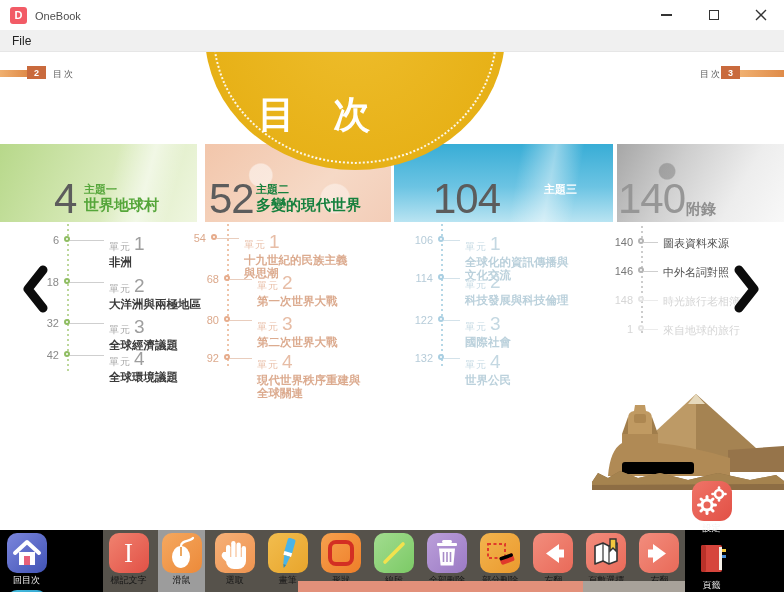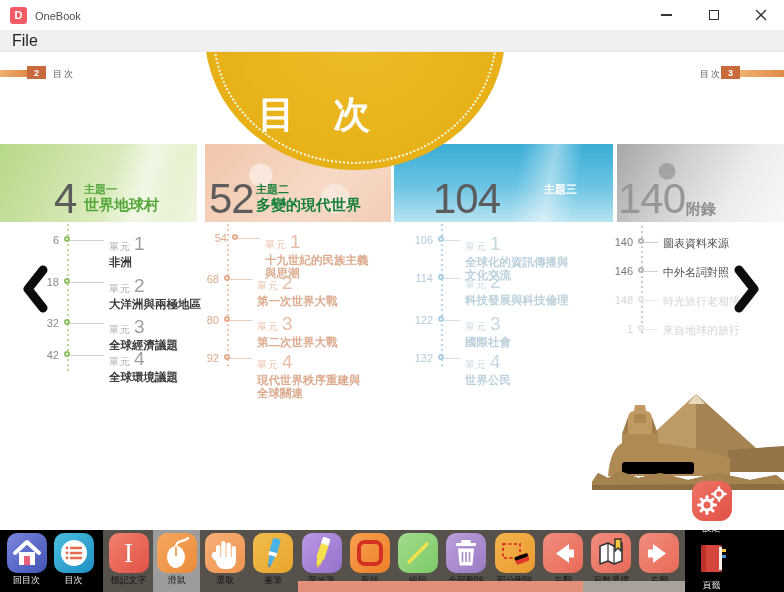--- a/index.html
+++ b/index.html
@@ -11,21 +11,21 @@
   .titlebar { position:absolute; top:0; left:0; width:784px; height:30px; background:#fff; display:flex; align-items:center; padding-left:10px; }
   .logo { width:17px; height:17px; border-radius:3px; background:#f25b66; color:#fff; font-size:11px; font-weight:bold; display:flex; align-items:center; justify-content:center; margin-right:8px; }
   .app-title { font-size:12.5px; color:#111; }
   .wc { position:absolute; right:0; top:0; display:flex; height:30px; }
   .wc-btn { width:47px; height:30px; display:flex; align-items:center; justify-content:center; cursor:default; }
   .glyph-min { width:11px; height:1.5px; background:#333; }
   .glyph-max { width:10px; height:10px; border:1.2px solid #333; }
 
   
   .menubar { position:absolute; top:30px; left:0; width:784px; height:22px; background:#f0f0f0; display:flex; align-items:center; padding-left:8px; border-bottom:1px solid #e6e6e6; }
-  .menu-item { font-size:16px; color:#222; padding:0 4px; }
+  .menu-item { font-size:12px; color:#222; padding:0 4px; }
 
   
   .content { position:absolute; top:52px; left:0; width:784px; height:478px; background:#fff; overflow:hidden; }
 
   .ph-bar { position:absolute; height:7px; background:linear-gradient(90deg,#f0b070,#df8b49); }
   .ph-num { position:absolute; top:14px; width:19px; height:13px; background:#c96a3d; color:#fff; font-size:9px; font-weight:bold; display:flex; align-items:center; justify-content:center; }
   .ph-label { position:absolute; top:16px; font-size:9px; color:#5a5a5a; letter-spacing:2px; }
 
   .yellow-circle { position:absolute; left:205px; top:-152px; width:300px; height:270px; border-radius:50%;
     background:radial-gradient(ellipse at 50% 45%, #eebd2c 0%, #e7b117 70%, #e1aa10 100%); }
@@ -81,21 +81,21 @@
   .c4.faded .u-dot { border-color:#e4e4e4; }
   .c4.faded .u-dash { background:#ebebeb; }
 
   .nav-arrow { position:absolute; top:212px; width:30px; height:50px; cursor:pointer; }
   .nav-left { left:20px; } .nav-right { left:732px; }
 
   .sphinx { position:absolute; left:578px; top:336px; width:206px; height:102px; }
 
   
   .toolbar { position:absolute; top:530px; left:0; width:784px; height:62px; background:#56524b; }
-  .tb-left { position:absolute; left:0; top:0; width:103px; height:62px; background:#000; display:flex; padding:0 3px; }
+  .tb-left { position:absolute; left:0; top:0; width:103px; height:62px; background:#000; display:flex; padding:0 3px;flex-direction:column; }
   .tb-main { position:absolute; left:103px; top:0; width:582px; height:62px; display:flex; justify-content:space-between; padding:0 2px; }
   .tb-right { position:absolute; left:685px; top:0; width:99px; height:62px; background:#000; display:flex; padding:0 3px; justify-content:flex-end;flex-direction:column; }
   .tool { width:47px; display:flex; flex-direction:column; align-items:center; padding-top:3px; }
   .tool.selected { background:#9c9c9c; }
   .ticon { width:40px; height:40px; border-radius:10px; display:flex; align-items:center; justify-content:center; flex:none; }
   .tlabel { font-size:9px; margin-top:1px; color:#161616; white-space:nowrap; }
   .tb-left .tlabel, .tb-right .tlabel { color:#f2f2f2; }
   .serif-i { font-family:"Liberation Serif","DejaVu Serif",serif; font-size:27px; color:#fff; line-height:1; }
 
   .bg-home        { background:linear-gradient(135deg,#7b86dd,#4153b5); }
@@ -205,21 +205,21 @@
         <div class="u-title">全球經濟議題</div></div>
     </div>
     <div class="unit c1" style="left:31px;top:296px;">
       <span class="u-pg">42</span>
       <span class="u-dot"></span>
       <span class="u-dash"></span>
       <div class="u-body"><span class="u-lbl">單元</span><span class="u-no">4</span>
         <div class="u-title">全球環境議題</div></div>
     </div>
 
-    <div class="unit c2" style="left:199px;top:179px;">
+    <div class="unit c2" style="left:178px;top:179px;">
       <span class="u-pg">54</span>
       <span class="u-dot"></span>
       <span class="u-dash"></span>
       <div class="u-body"><span class="u-lbl">單元</span><span class="u-no">1</span>
         <div class="u-title">十九世紀的民族主義與思潮</div></div>
     </div>
     <div class="unit c2" style="left:191px;top:220px;">
       <span class="u-pg">68</span>
       <span class="u-dot"></span>
       <span class="u-dash"></span>
@@ -393,33 +393,20 @@
                 <rect x="16" y="5" width="8" height="16" rx="2" fill="#49b4e8"></rect>
                 <rect x="16" y="19" width="8" height="4" fill="#fff"></rect>
                 <path d="M17 23 h6 l-1.5 9 h-3 z" fill="#49b4e8"></path>
                 <path d="M18.5 32 l1.5 3.5 l1.5 -3.5 z" fill="#2a8cc0"></path>
               </g>
             </svg>
         </div>
         <div class="tlabel">畫筆</div>
       </div>
       <div class="tool">
-        <div class="ticon bg-highlighter">
-          <svg width="40" height="40" viewBox="0 0 40 40">
-              <g transform="rotate(18 20 20)">
-                <rect x="16" y="4" width="8" height="8" rx="2" fill="#fff"></rect>
-                <rect x="16" y="11" width="8" height="15" fill="#f7e14c"></rect>
-                <path d="M17 26 h6 l-1 6 h-4 z" fill="#f7e14c"></path>
-                <path d="M18 32 l2 3.5 l2 -3.5 z" fill="#e8c92e"></path>
-              </g>
-            </svg>
-        </div>
-        <div class="tlabel">螢光筆</div>
-      </div>
-      <div class="tool">
         <div class="ticon bg-shape">
           <svg width="40" height="40" viewBox="0 0 40 40">
               <rect x="9" y="9" width="22" height="22" rx="6" fill="none" stroke="#d32f23" stroke-width="4"></rect>
             </svg>
         </div>
         <div class="tlabel">形狀</div>
       </div>
       <div class="tool">
         <div class="ticon bg-line">
           <svg width="40" height="40" viewBox="0 0 40 40">

